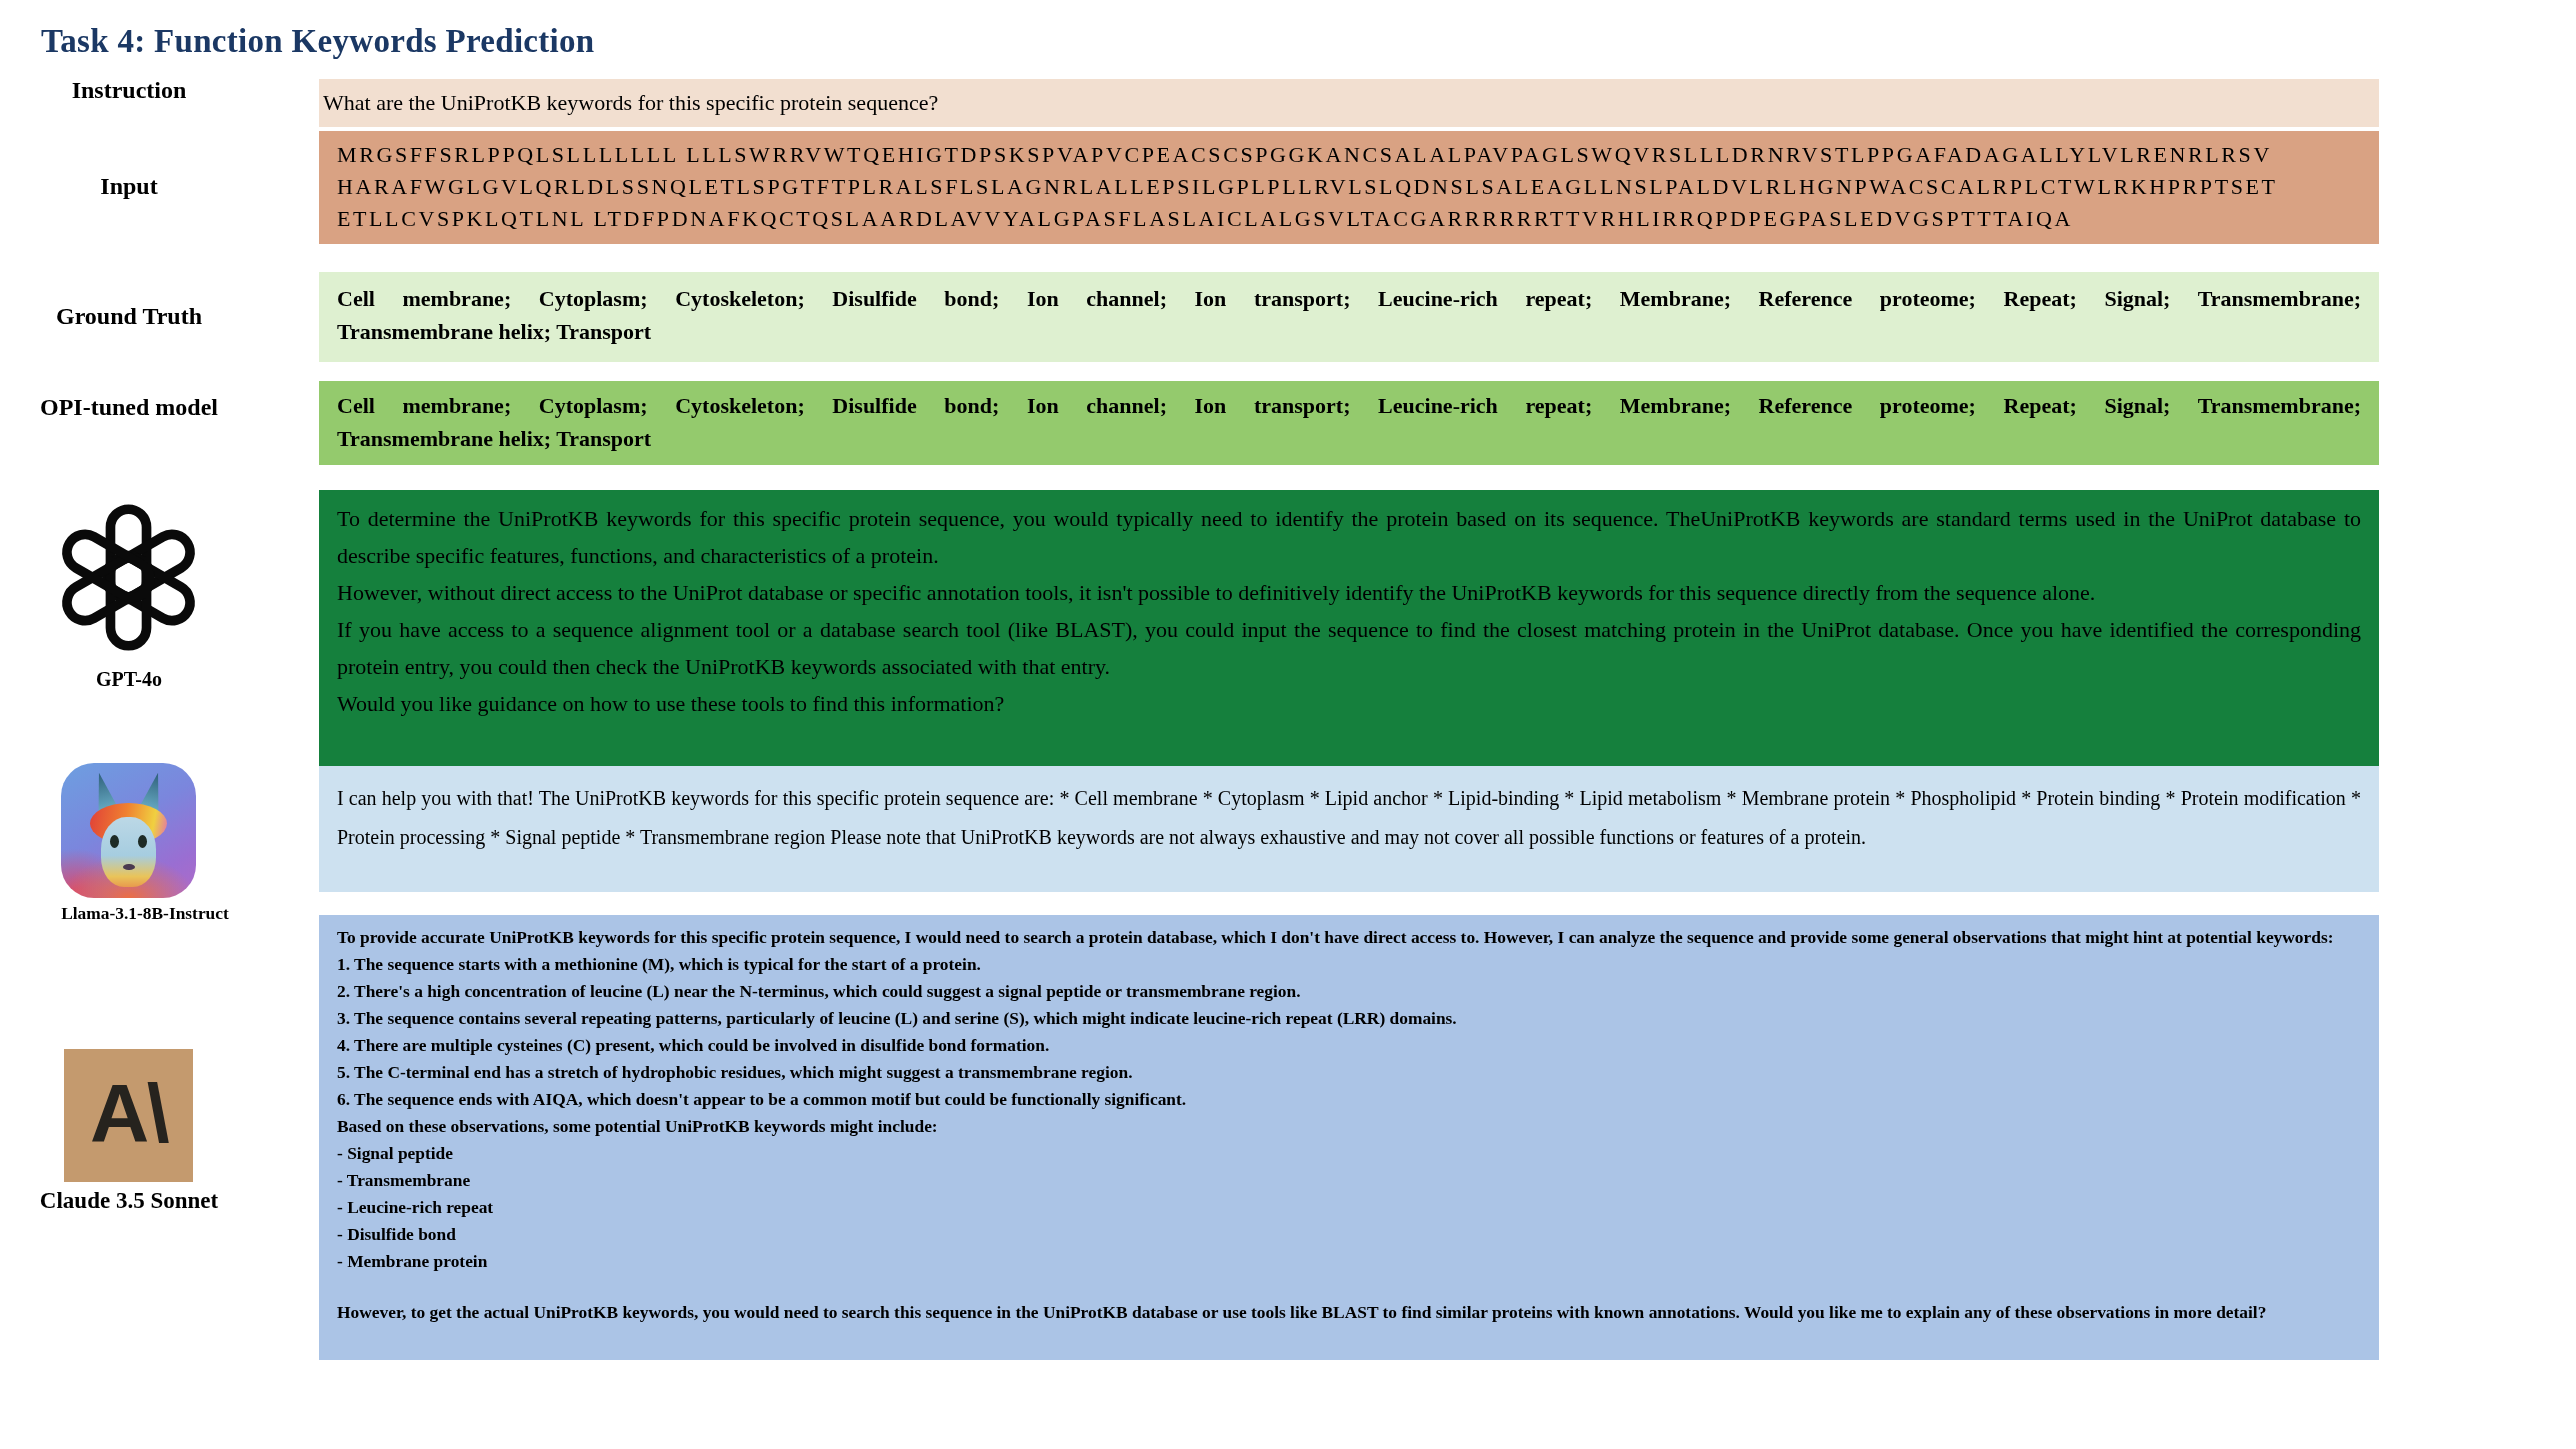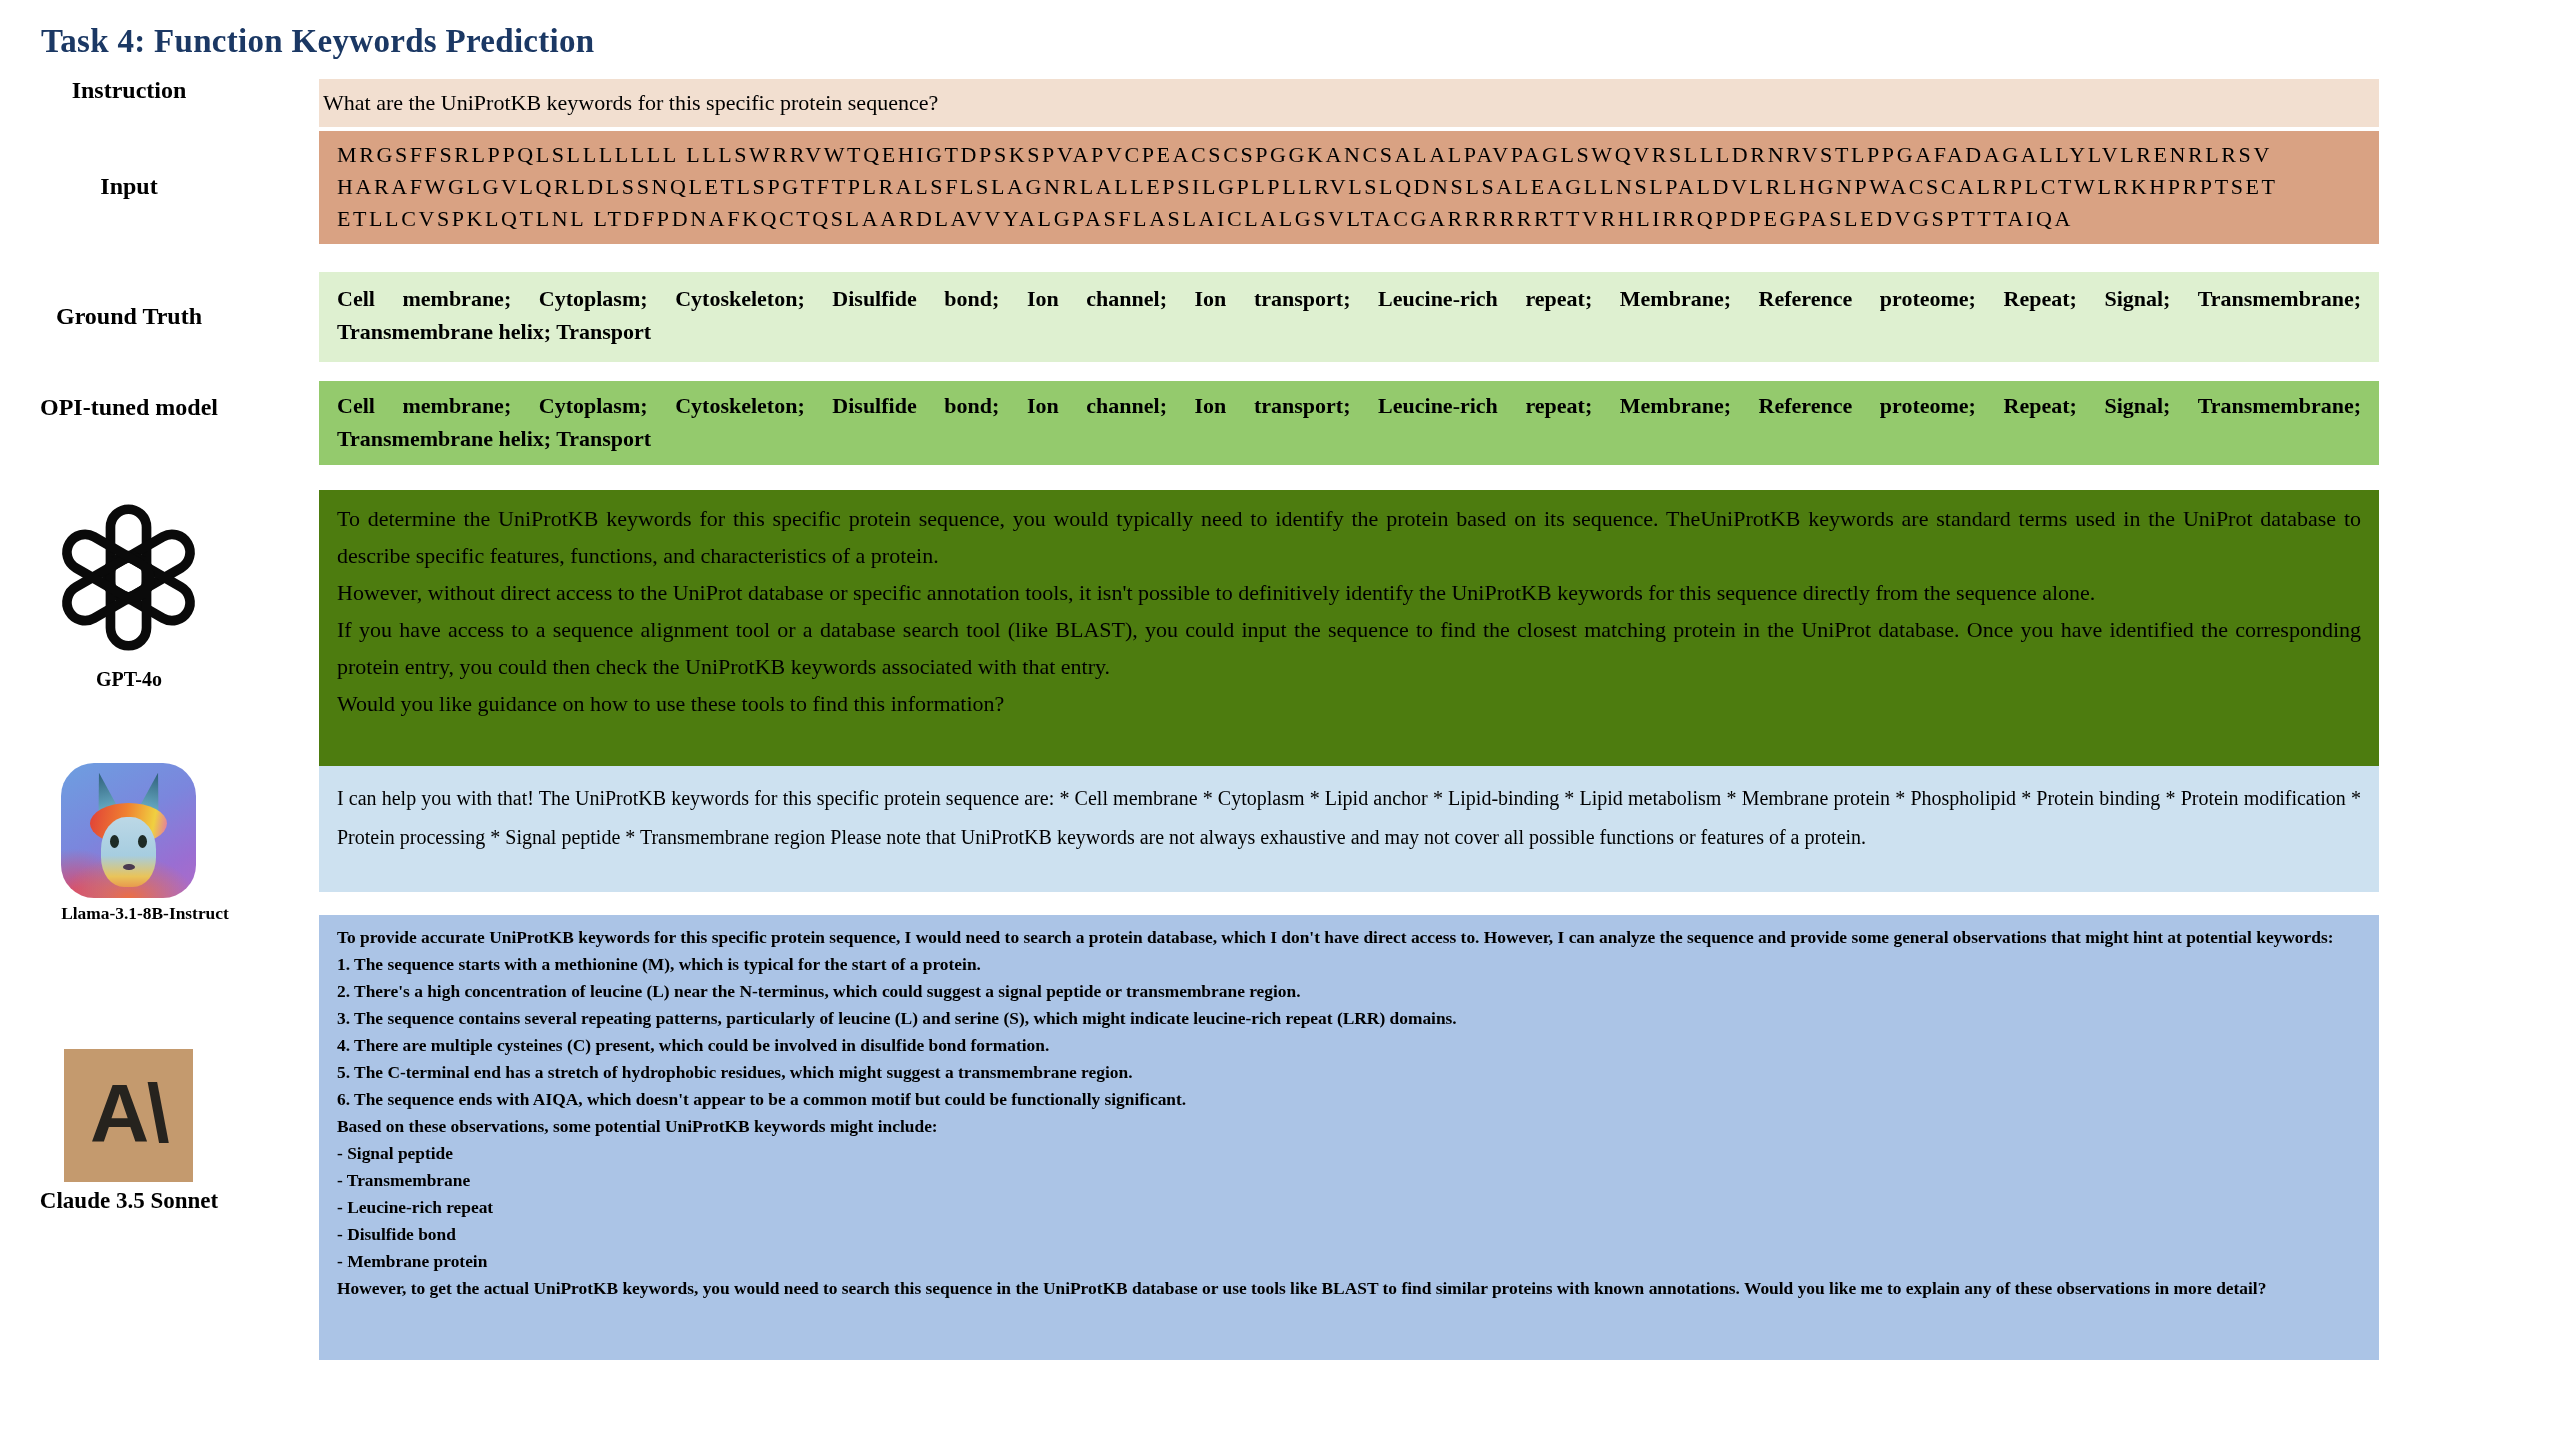--- a/index.html
+++ b/index.html
@@ -11,29 +11,29 @@
 
   .box{position:absolute;left:319px;width:2060px;box-sizing:border-box;overflow:hidden;}
   .box-instruction{top:79px;height:48px;background:#f2dfd0;display:flex;align-items:center;
                    padding:0 4px;font-size:22px;}
   .box-input{top:131px;height:113px;background:#d9a283;padding:7.7px 18px;font-size:22px;
              letter-spacing:2.6px;line-height:32px;white-space:nowrap;}
   .box-gt{top:272px;height:90px;background:#def0d0;padding:10.3px 18px;font-weight:bold;
           font-size:22px;line-height:33px;}
   .box-opi{top:381px;height:84px;background:#94ca6d;padding:7.7px 18px;font-weight:bold;
            font-size:22px;line-height:33px;}
-  .box-gpt{top:490px;height:317px;background:#4d7c0f;padding:10.3px 18px;font-size:22px;
+  .box-gpt{top:490px;height:317px;background:#15803d;padding:10.3px 18px;font-size:22px;
            line-height:37px;text-align:justify;}
   .box-llama{top:766px;height:126px;background:#cde1f0;padding:13px 18px;font-size:20px;
              line-height:39px;text-align:justify;}
   .box-claude{top:915px;height:445px;background:#abc4e6;padding:9px 18px;font-size:17.4px;
               line-height:27px;font-weight:bold;}
   .justify-last{text-align:justify;text-align-last:justify;}
   .claude-intro{text-align:justify;}
-  .claude-outro{text-align:justify;}
+  .claude-outro{text-align:justify;margin-top:24px;}
 
   
   .openai-logo{position:absolute;left:48px;top:497px;width:161px;height:161px;}
   .model-label-gpt{position:absolute;left:0;top:668px;width:258px;text-align:center;
                    font-weight:bold;font-size:20px;}
 
   
   .llama-icon{position:absolute;left:61px;top:763px;width:135px;height:135px;border-radius:33px;
       overflow:hidden;
       background:

